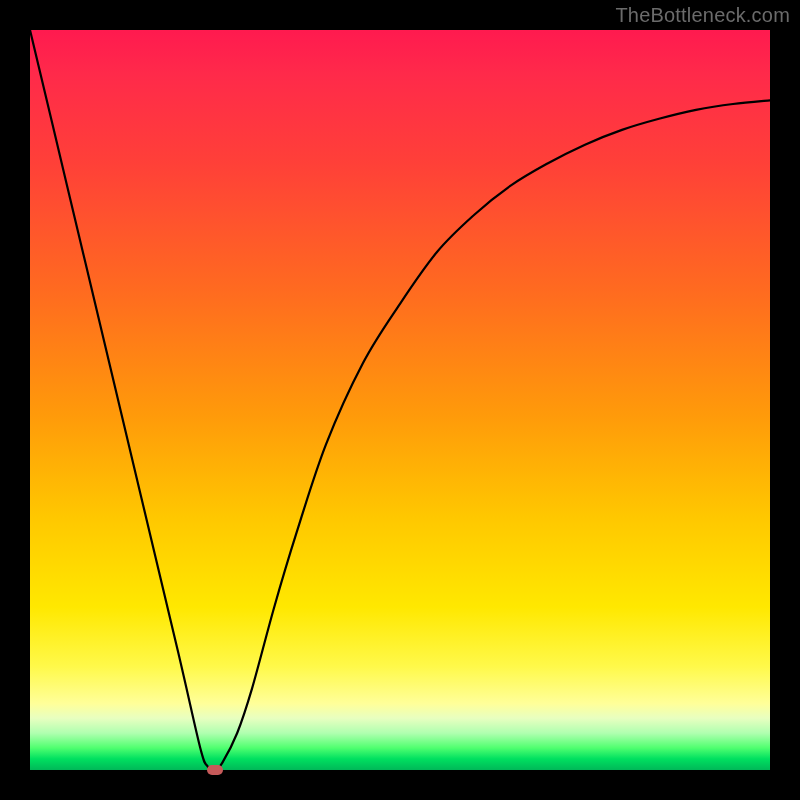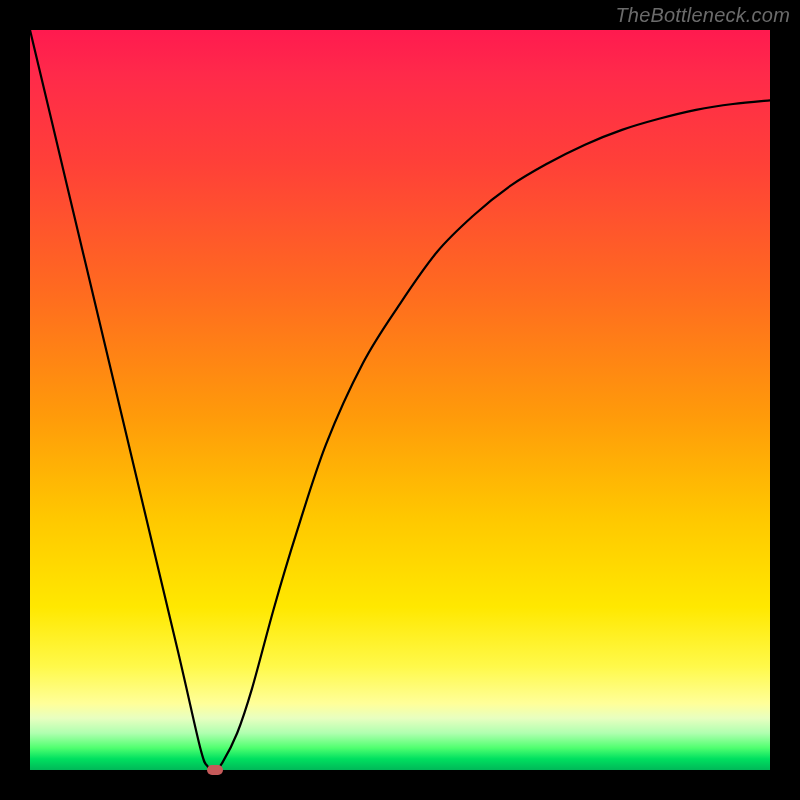--- a/index.html
+++ b/index.html
@@ -59,21 +59,20 @@
     transform: translate(-50%, -50%);
   }
   .attribution {
     position: absolute;
     top: 4px;
     right: 10px;
     color: #6b6b6b;
     font-size: 20px;
     letter-spacing: 0.2px;
     font-weight: 500;
-    font-style: italic;
   }
 </style>
 </head>
 <body>
 
 <div class="frame">
 
   <div class="plot-area">
     <svg class="curve" viewBox="0 0 740 740" preserveAspectRatio="none">
       <path id="curve-path" fill="none" stroke="#000" stroke-width="2.2" stroke-linecap="round" stroke-linejoin="round" d="M 0.0 0.0 C 6.2 25.9, 24.7 103.6, 37.0 155.4 C 49.3 207.2, 61.7 259.0, 74.0 310.8 C 86.3 362.6, 98.7 414.4, 111.0 466.2 C 123.3 518.0, 138.1 579.7, 148.0 621.6 C 157.9 663.5, 165.3 698.7, 170.2 717.8 C 175.1 736.9, 175.1 732.6, 177.6 736.3 C 180.1 740.0, 182.5 740.6, 185.0 740.0 C 187.5 739.4, 188.7 738.8, 192.4 732.6 C 196.1 726.4, 202.3 715.3, 207.2 703.0 C 212.1 690.7, 215.8 679.6, 222.0 658.6 C 228.2 637.6, 236.8 603.1, 244.2 577.2 C 251.6 551.3, 257.8 530.3, 266.4 503.2 C 275.0 476.1, 284.9 442.8, 296.0 414.4 C 307.1 386.0, 320.7 356.4, 333.0 333.0 C 345.3 309.6, 357.7 292.3, 370.0 273.8 C 382.3 255.3, 394.7 236.8, 407.0 222.0 C 419.3 207.2, 431.7 196.1, 444.0 185.0 C 456.3 173.9, 468.7 164.0, 481.0 155.4 C 493.3 146.8, 505.7 140.0, 518.0 133.2 C 530.3 126.4, 542.7 120.3, 555.0 114.7 C 567.3 109.2, 579.7 104.2, 592.0 99.9 C 604.3 95.6, 616.7 92.1, 629.0 88.8 C 641.3 85.5, 653.7 82.4, 666.0 79.9 C 678.3 77.5, 690.7 75.6, 703.0 74.0 C 715.3 72.4, 733.8 70.9, 740.0 70.3"></path>

